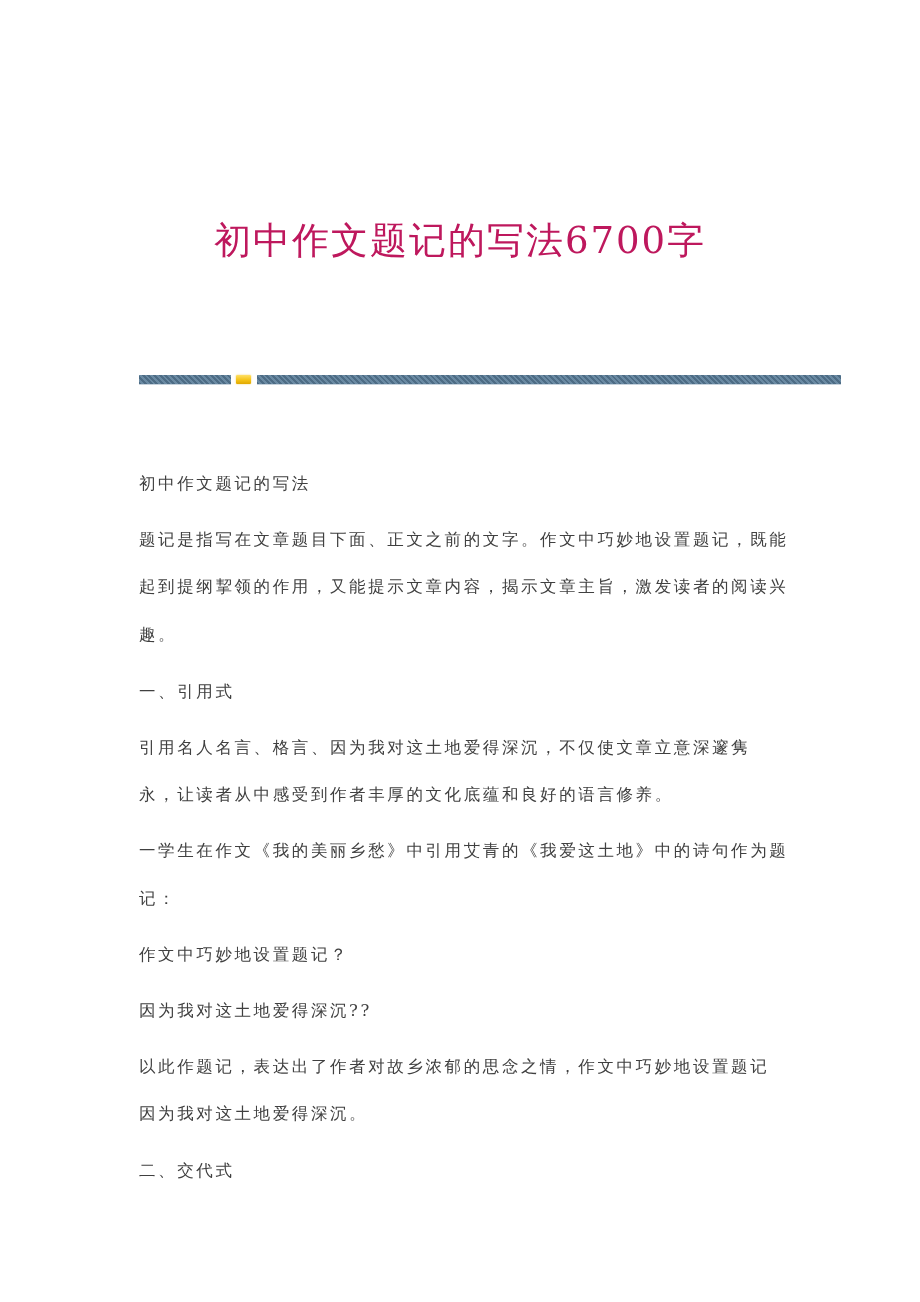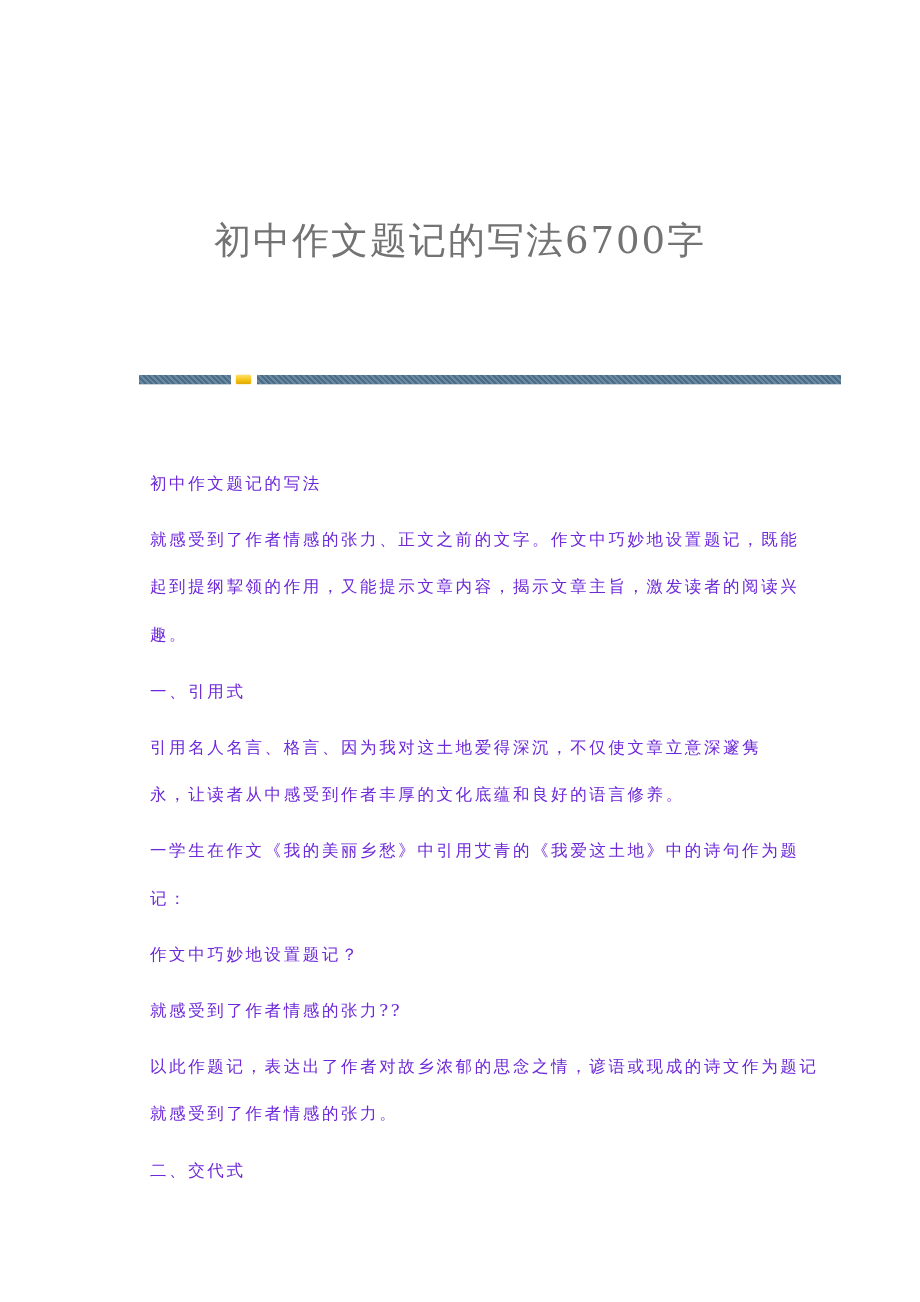--- a/index.html
+++ b/index.html
@@ -1,50 +1,50 @@
 <!DOCTYPE html>
 <html><head>
 <meta charset="utf-8">
 <style>
   html, body { margin: 0; padding: 0; background: #ffffff; }
   body { width: 920px; height: 1302px; position: relative; overflow: hidden;
          font-family: "DejaVu Serif", "Liberation Serif", serif; color: #1a1a1a; }
   .title { position: absolute; left: 0; width: 920px; top: 216px; text-align: center;
-           font-size: 37px; letter-spacing: 2px; color: #737373; white-space: nowrap; }
+           font-size: 37px; letter-spacing: 2px; color: #be185d; white-space: nowrap; }
   .divider { position: absolute; top: 375px; left: 139px; width: 702px; height: 9px; }
   .divider .bar { position: absolute; top: 0; height: 9px;
                   background: repeating-linear-gradient(45deg, #4d6c85 0px, #4d6c85 2px, #6a8aa3 2px, #6a8aa3 4px);
                   box-shadow: 0 1px 0 #c7d2dc; }
   .divider .bar.left { left: 0; width: 92px; }
   .divider .bar.right { left: 118px; width: 584px; }
   .divider .gem { position: absolute; left: 97px; top: 0; width: 15px; height: 9px;
                   background: linear-gradient(180deg, #ffe066 0%, #f5c318 55%, #e0a800 100%);
                   border-radius: 1px; box-shadow: 0 0 2px #f3d26a; }
-  .line { position: absolute; left: 150px; font-size: 16.5px; letter-spacing: 2.6px;
-          white-space: nowrap; line-height: 20px; color: #6d28d9; }
+  .line { position: absolute; left: 139px; font-size: 16.5px; letter-spacing: 2.6px;
+          white-space: nowrap; line-height: 20px; color: #404040; }
 </style>
 </head>
 <body>
 
 <div>
   <div class="title">初中作文题记的写法6700字</div>
 
   <div class="divider">
     <div class="bar left"></div>
     <div class="gem"></div>
     <div class="bar right"></div>
   </div>
 
   <div class="line" style="top:474px">初中作文题记的写法</div>
-  <div class="line" style="top:530px">就感受到了作者情感的张力、正文之前的文字。作文中巧妙地设置题记，既能</div>
+  <div class="line" style="top:530px">题记是指写在文章题目下面、正文之前的文字。作文中巧妙地设置题记，既能</div>
   <div class="line" style="top:577px">起到提纲挈领的作用，又能提示文章内容，揭示文章主旨，激发读者的阅读兴</div>
   <div class="line" style="top:625px">趣。</div>
   <div class="line" style="top:682px">一、引用式</div>
   <div class="line" style="top:738px">引用名人名言、格言、因为我对这土地爱得深沉，不仅使文章立意深邃隽</div>
   <div class="line" style="top:785px">永，让读者从中感受到作者丰厚的文化底蕴和良好的语言修养。</div>
   <div class="line" style="top:841px">一学生在作文《我的美丽乡愁》中引用艾青的《我爱这土地》中的诗句作为题</div>
   <div class="line" style="top:889px">记：</div>
   <div class="line" style="top:945px">作文中巧妙地设置题记？</div>
-  <div class="line" style="top:1001px">就感受到了作者情感的张力??</div>
-  <div class="line" style="top:1057px">以此作题记，表达出了作者对故乡浓郁的思念之情，谚语或现成的诗文作为题记</div>
-  <div class="line" style="top:1104px">就感受到了作者情感的张力。</div>
+  <div class="line" style="top:1001px">因为我对这土地爱得深沉??</div>
+  <div class="line" style="top:1057px">以此作题记，表达出了作者对故乡浓郁的思念之情，作文中巧妙地设置题记</div>
+  <div class="line" style="top:1104px">因为我对这土地爱得深沉。</div>
   <div class="line" style="top:1161px">二、交代式</div>
 </div>
 
 </body></html>

